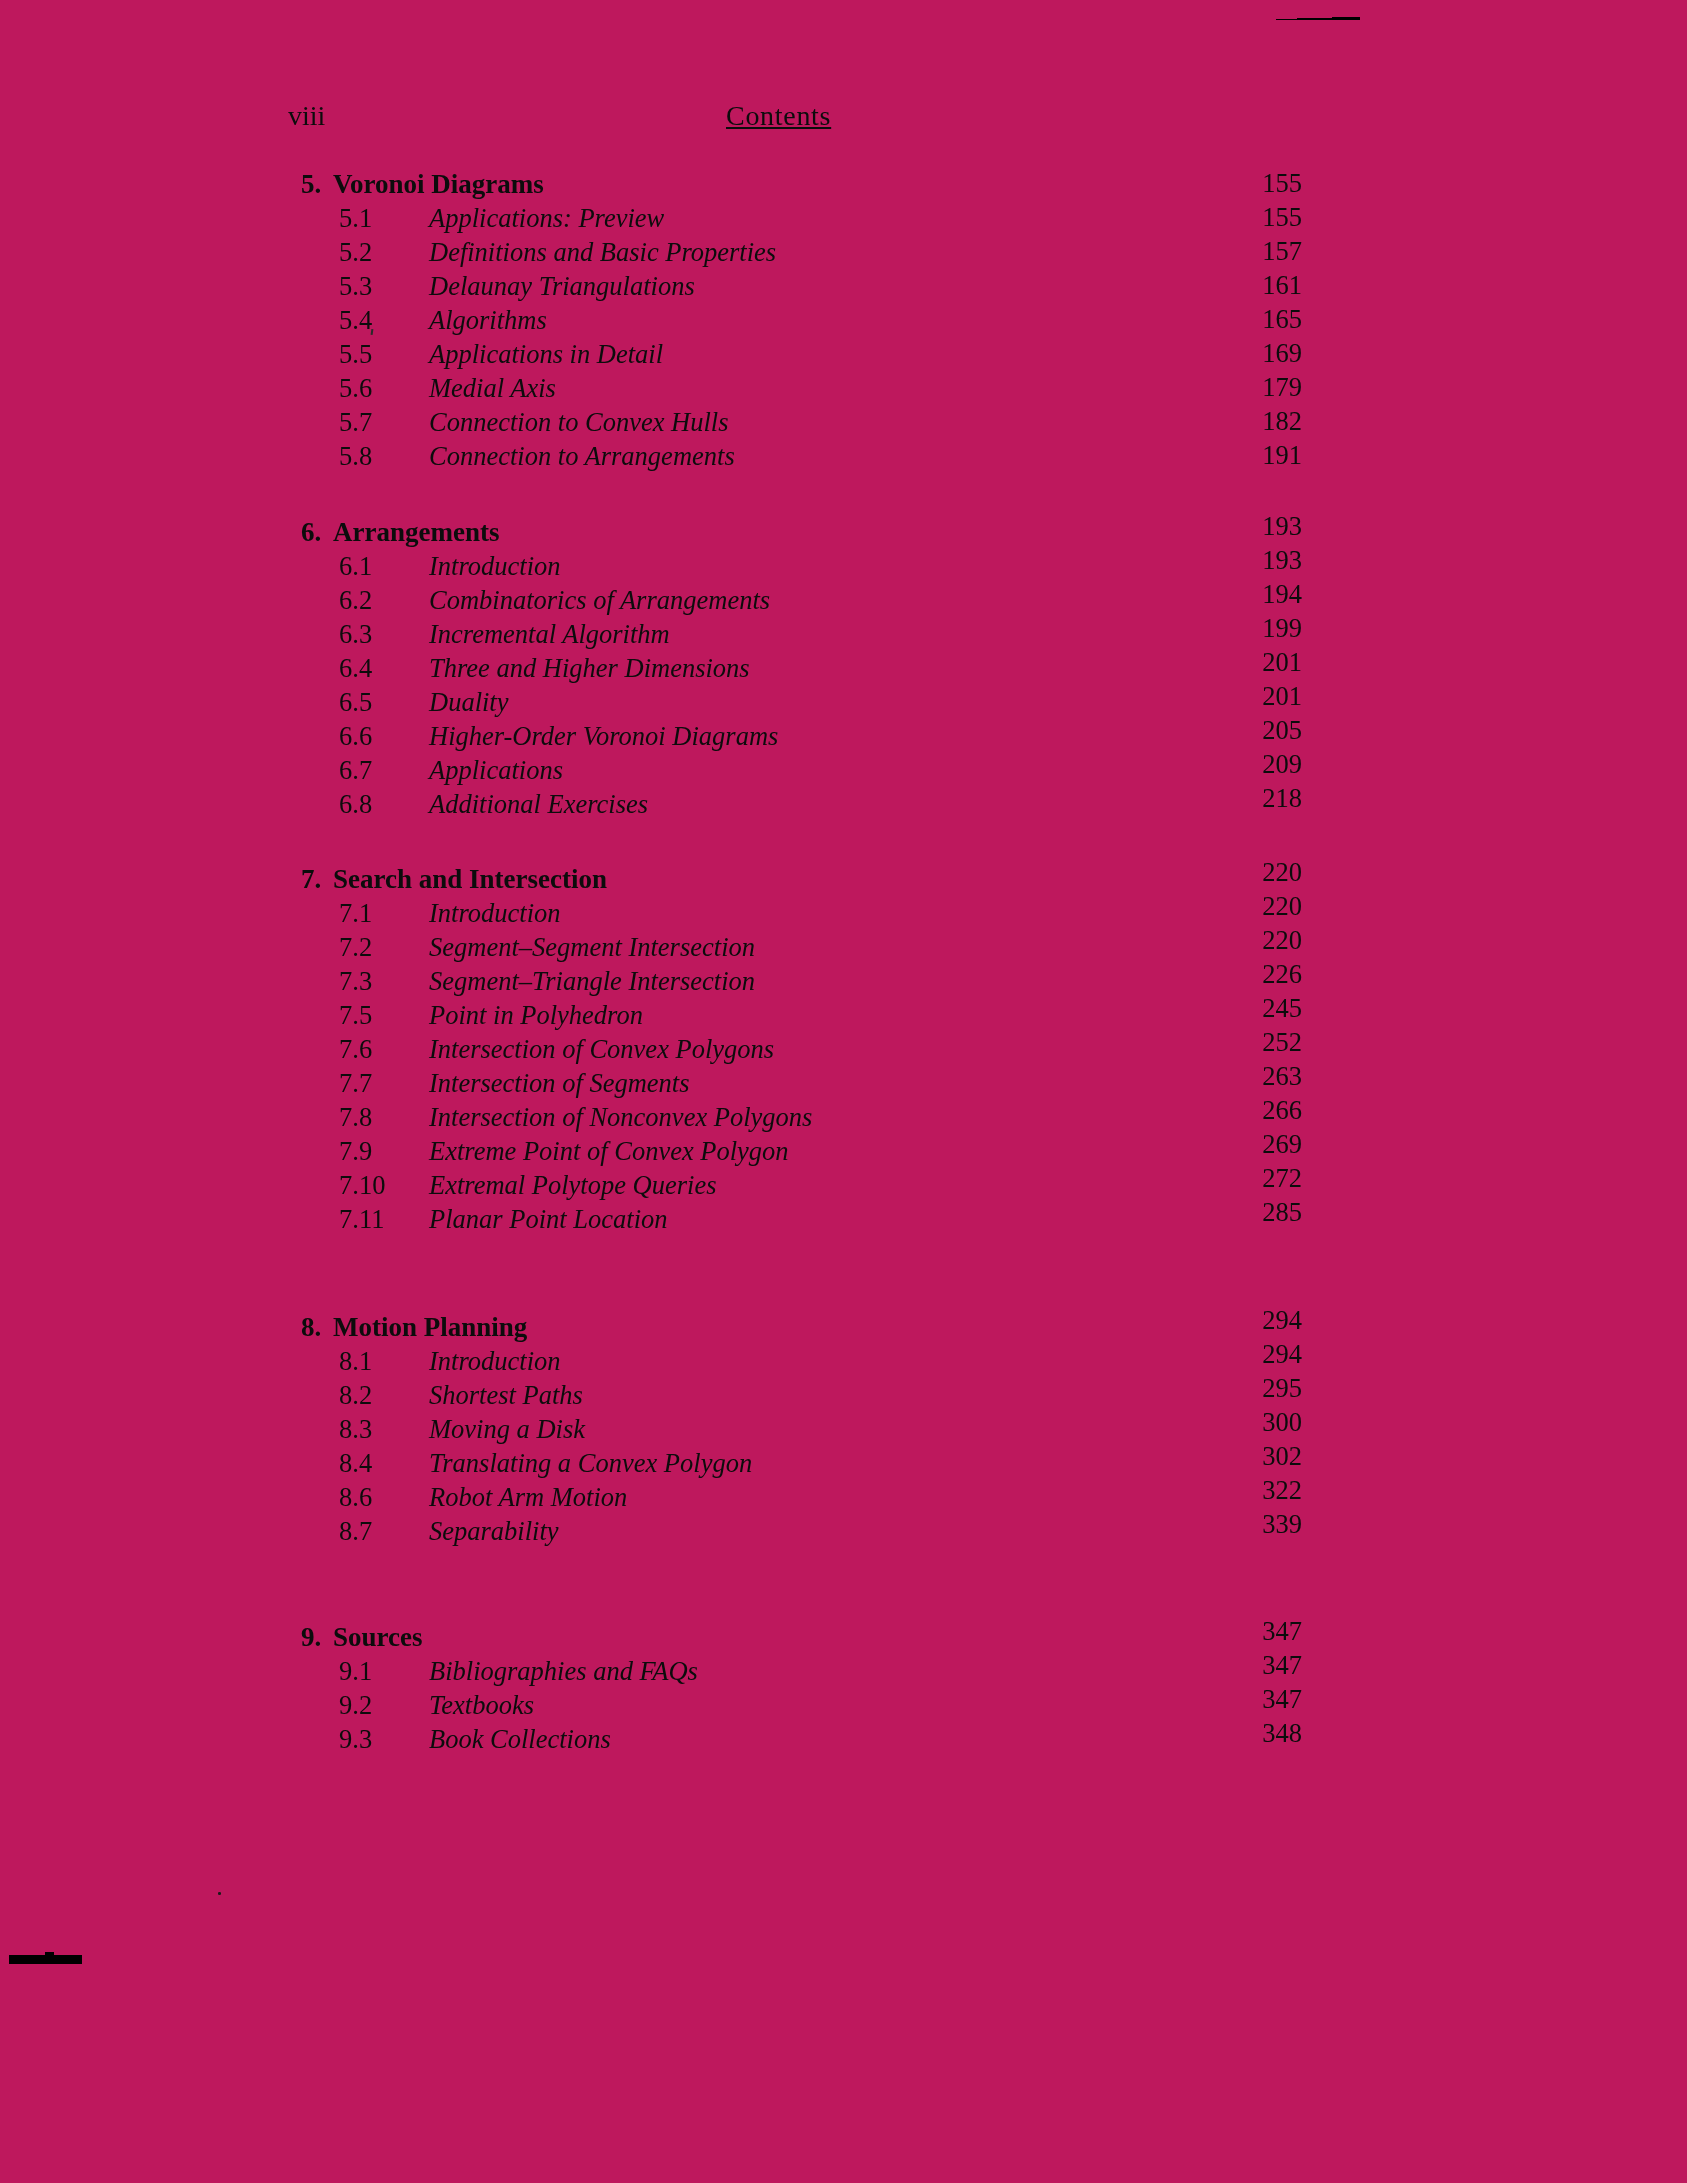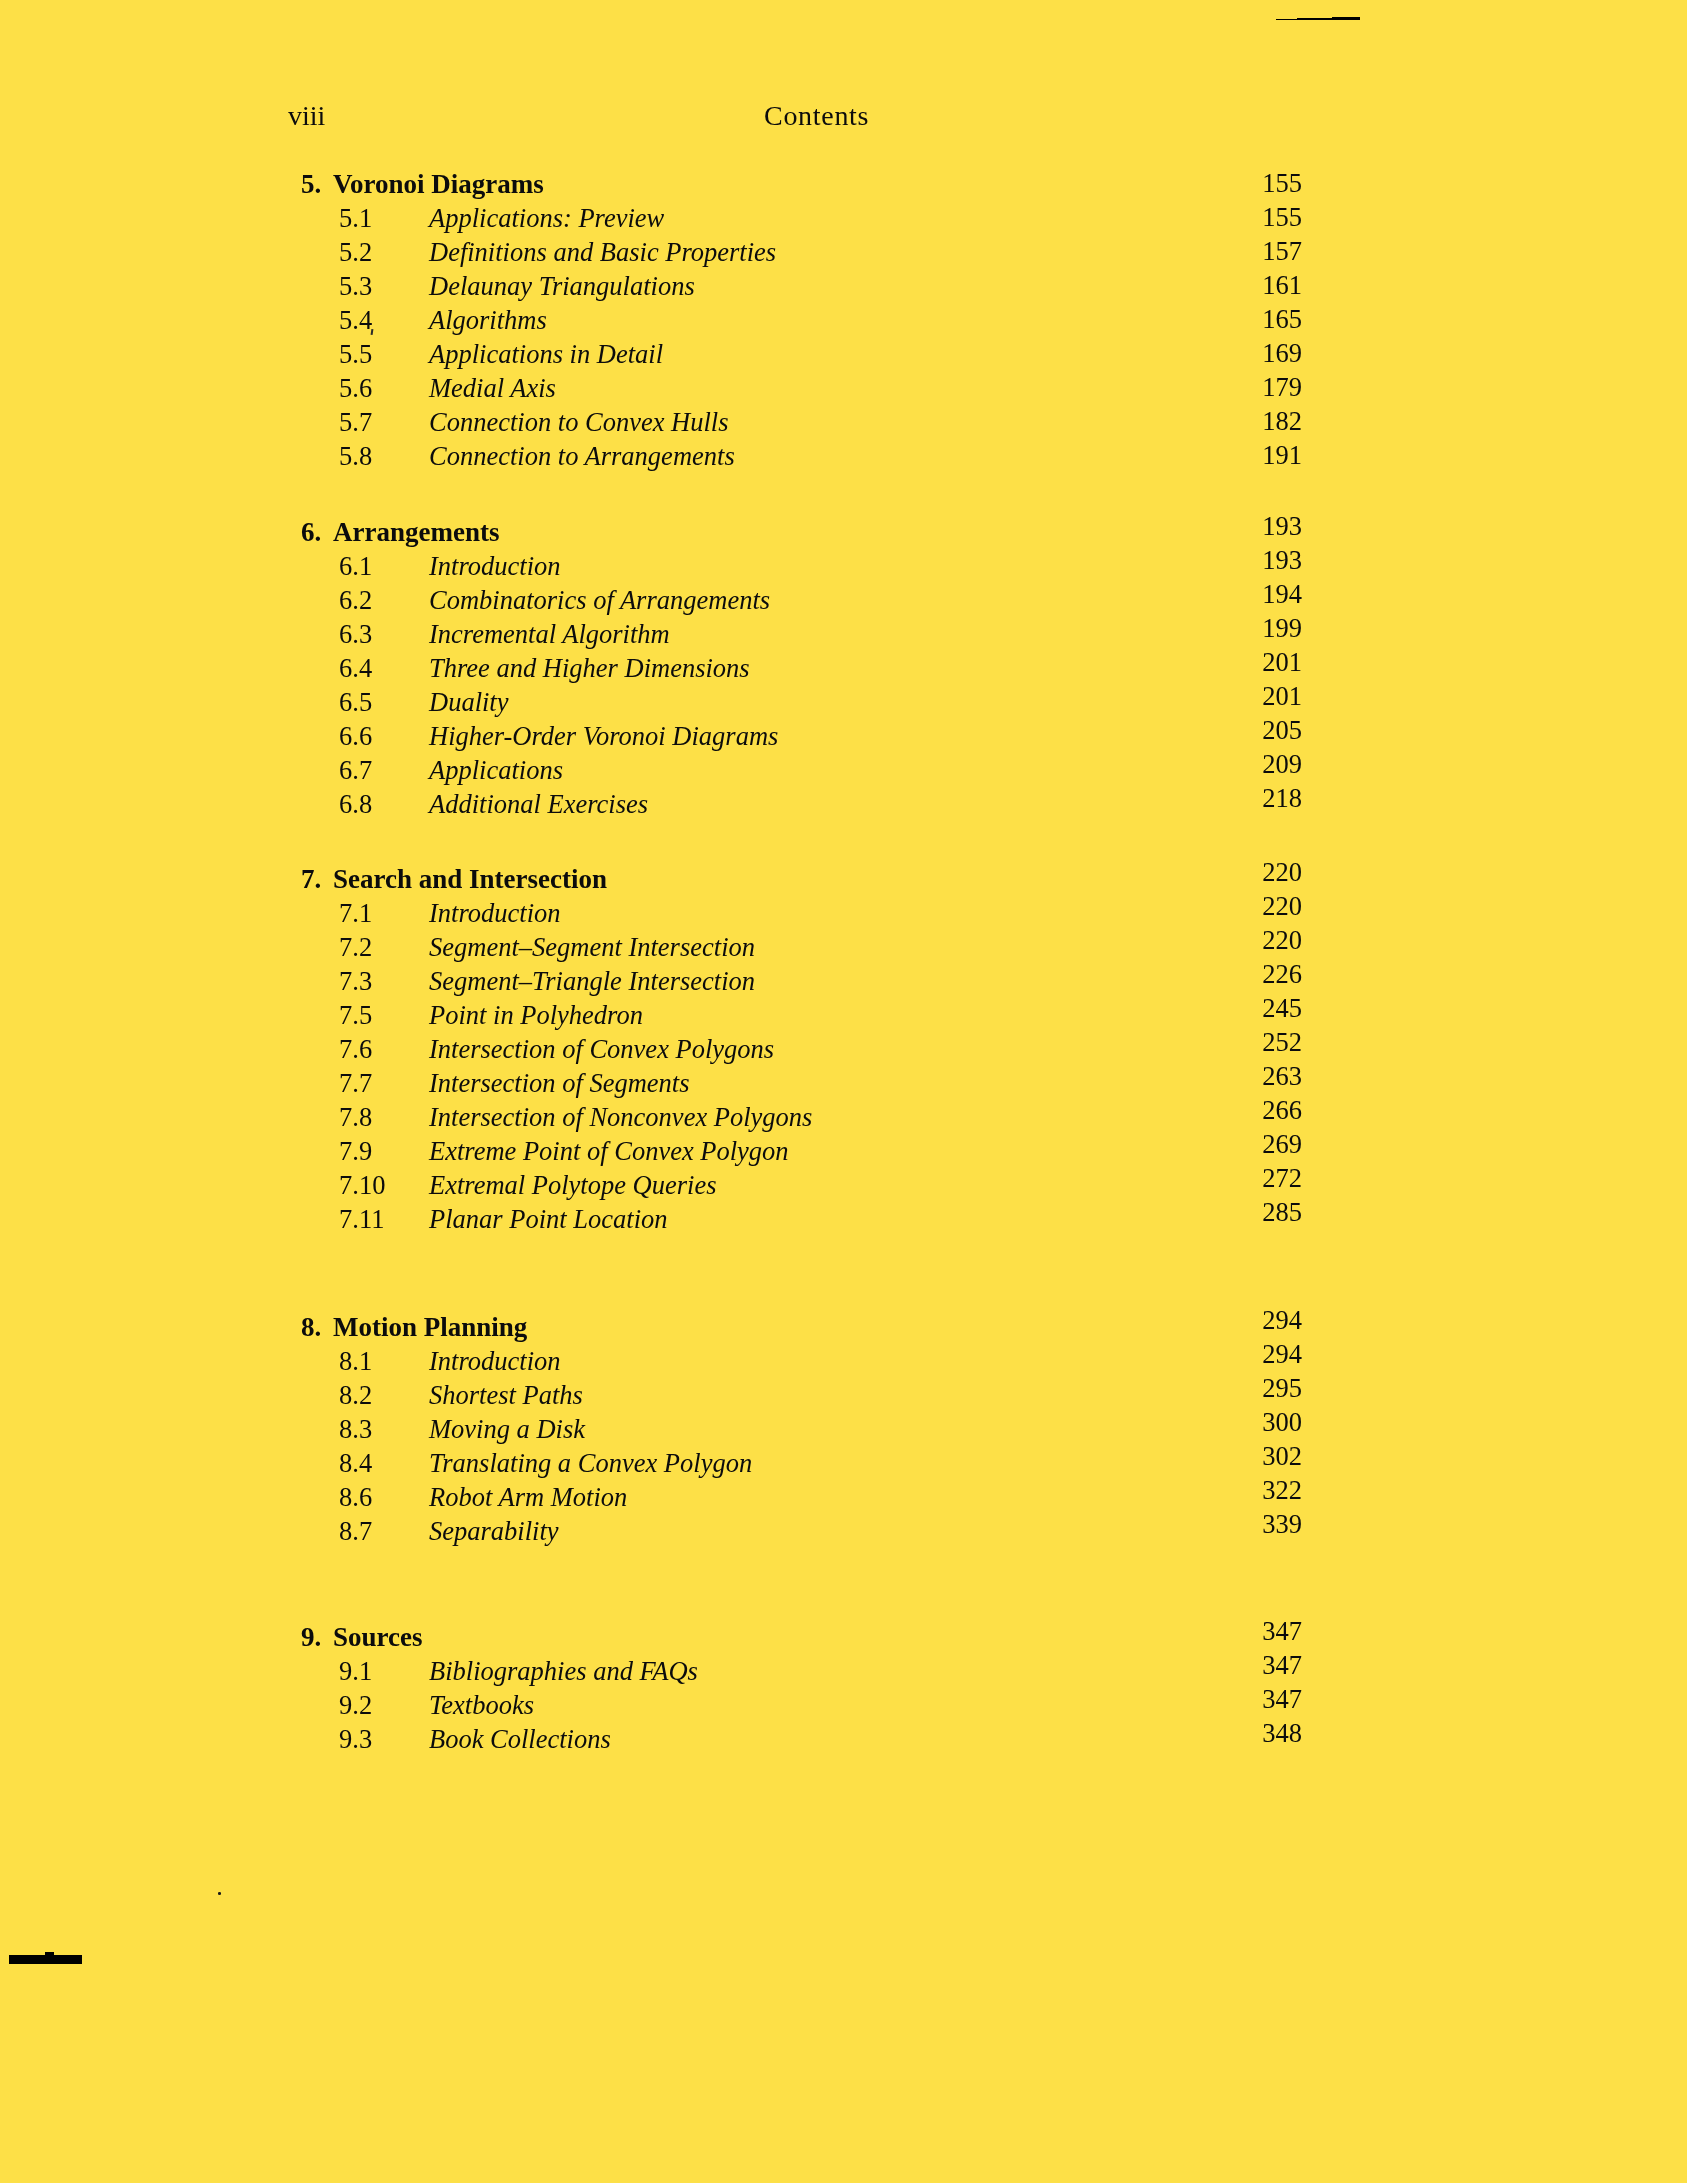--- a/index.html
+++ b/index.html
@@ -1,27 +1,27 @@
 <!DOCTYPE html>
 <html style="font-size:10.6px"><head>
 <meta charset="utf-8">
 <style>
   html,body{margin:0;padding:0;background:#ffffff;}
   .page{
     position:relative;
     width:1687px;height:2183px;
-    background:#fde047;
+    background:#be185d;
     font-family:"Liberation Serif","DejaVu Serif",serif;
     color:#0c0c0c;
     overflow:hidden;
   }
   
   .running-head{position:absolute;top:99px;left:0;width:100%;height:34px;}
   .folio{position:absolute;left:288px;top:0;font-size:28px;line-height:34px;}
-  .header-title{position:absolute;left:764px;top:0;font-size:28px;line-height:34px;letter-spacing:0.7px;}
+  .header-title{position:absolute;left:726px;top:0;font-size:28px;line-height:34px;letter-spacing:0.7px;text-decoration:underline;}
 
   
   .rule-a{position:absolute;left:1276px;top:18.5px;width:22px;height:1.3px;background:#000;}
   .rule-b{position:absolute;left:1297px;top:18px;width:36px;height:2px;background:#000;}
   .rule-c{position:absolute;left:1332px;top:17px;width:28.4px;height:3.3px;background:#000;}
 
   
   .chapter{position:absolute;left:0;width:100%;}
   .chapter:nth-of-type(1){top:167px;--numshift:-1.3px;}
   .chapter:nth-of-type(2){top:515px;--numshift:-6px;}

